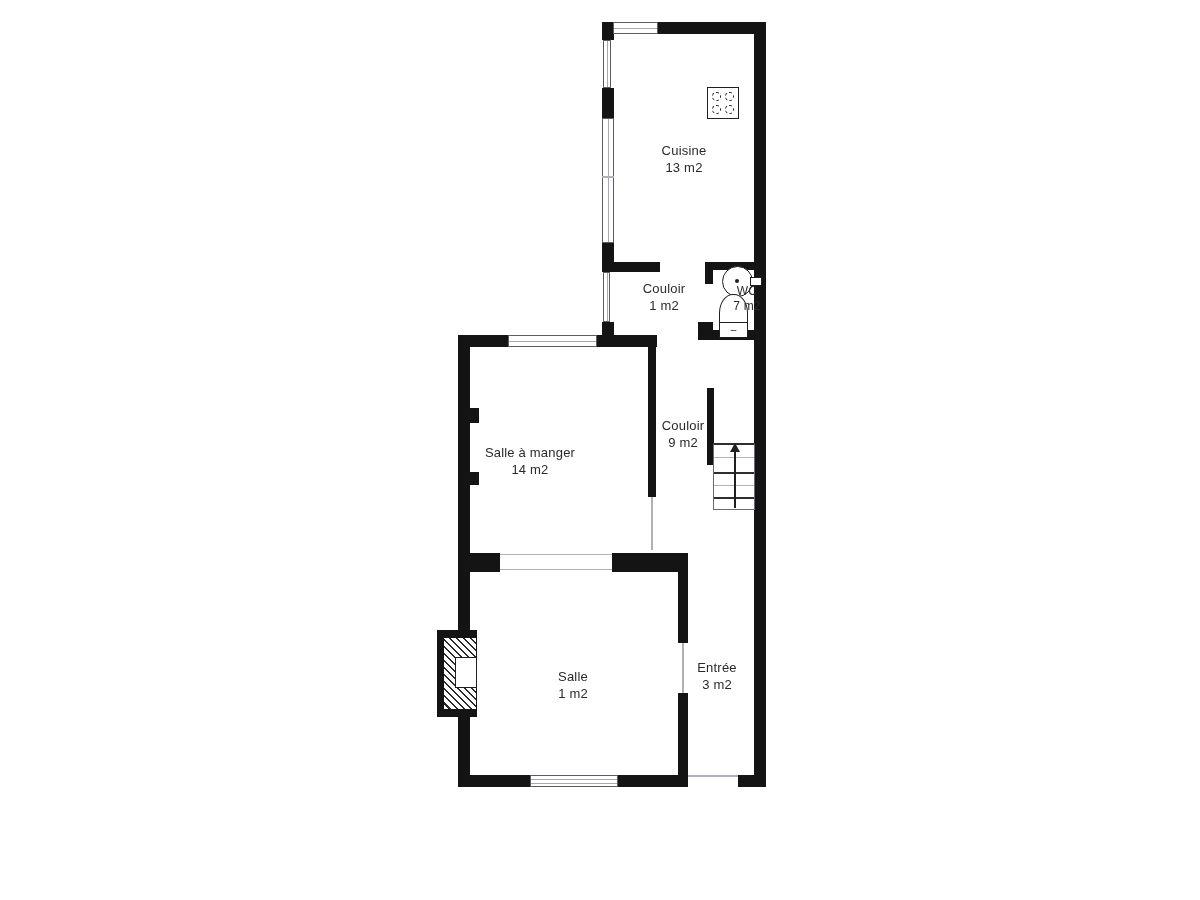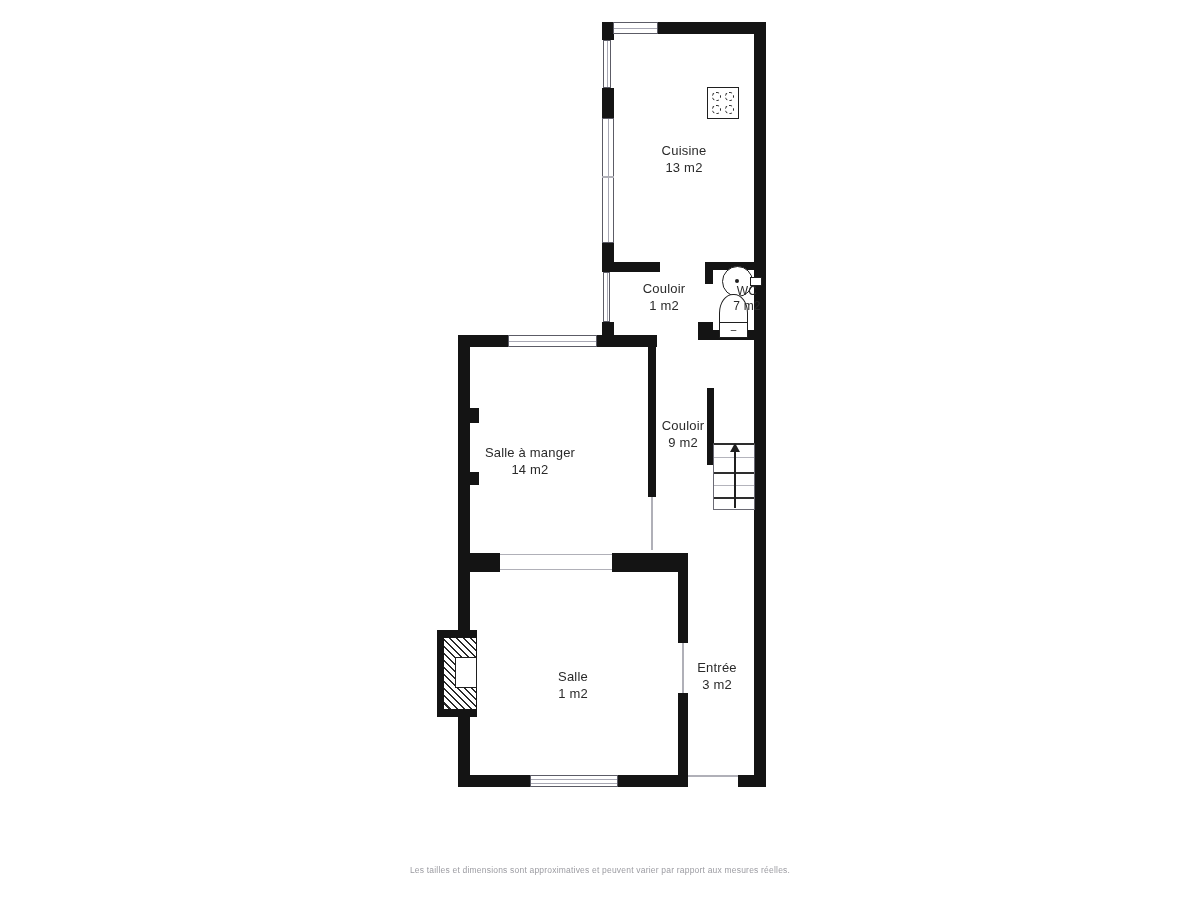--- a/index.html
+++ b/index.html
@@ -137,15 +137,14 @@
   </div>
   <div class="label" style="left:573px;top:668px;">
     <div>Salle</div>
     <div>1 m2</div>
   </div>
   <div class="label" style="left:717px;top:659px;">
     <div>Entrée</div>
     <div>3 m2</div>
   </div>
 
-  <div class="disclaimer" style="top:865px;">Les tailles et dimensions sont approximatives et peuvent varier par rapport aux mesures réelles.</div>
 
 </div>
 
 </body></html>

